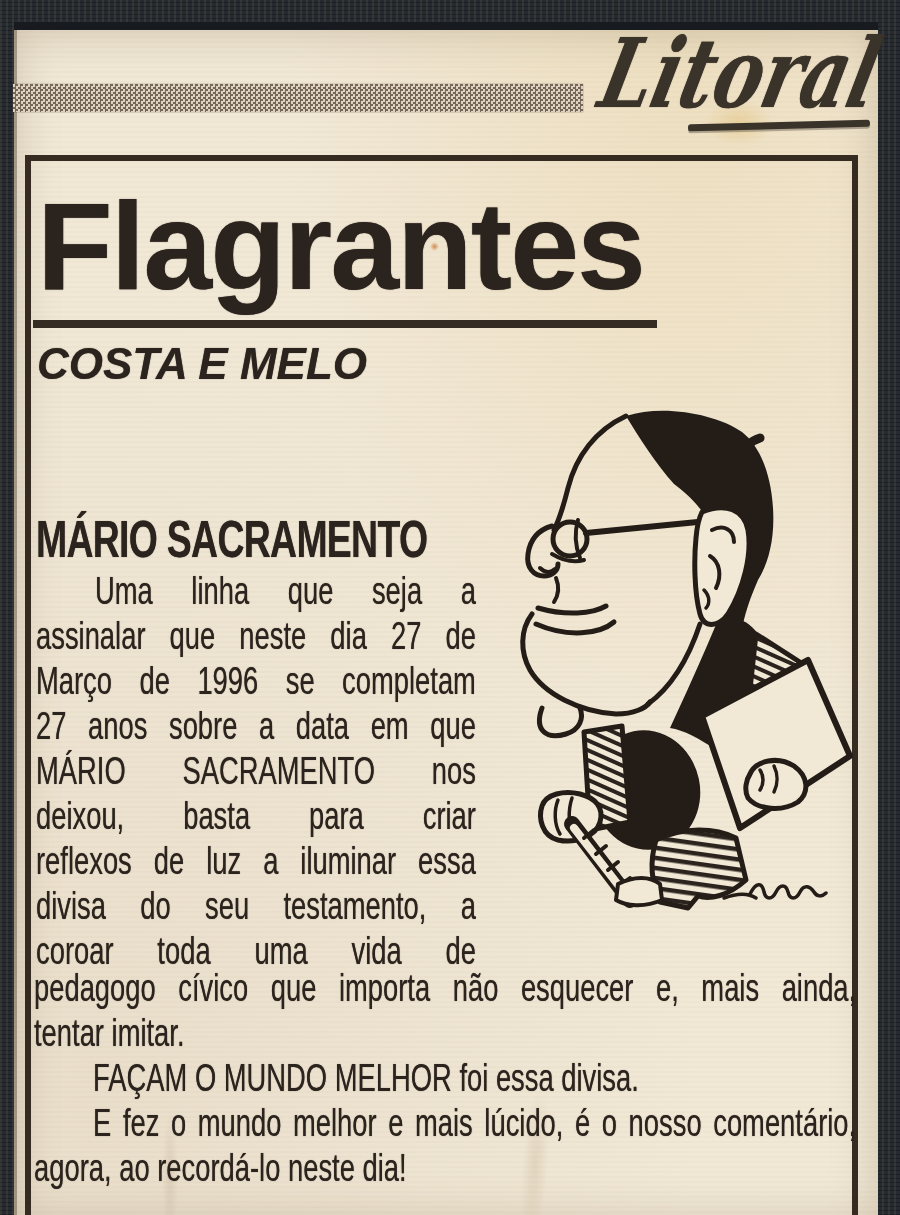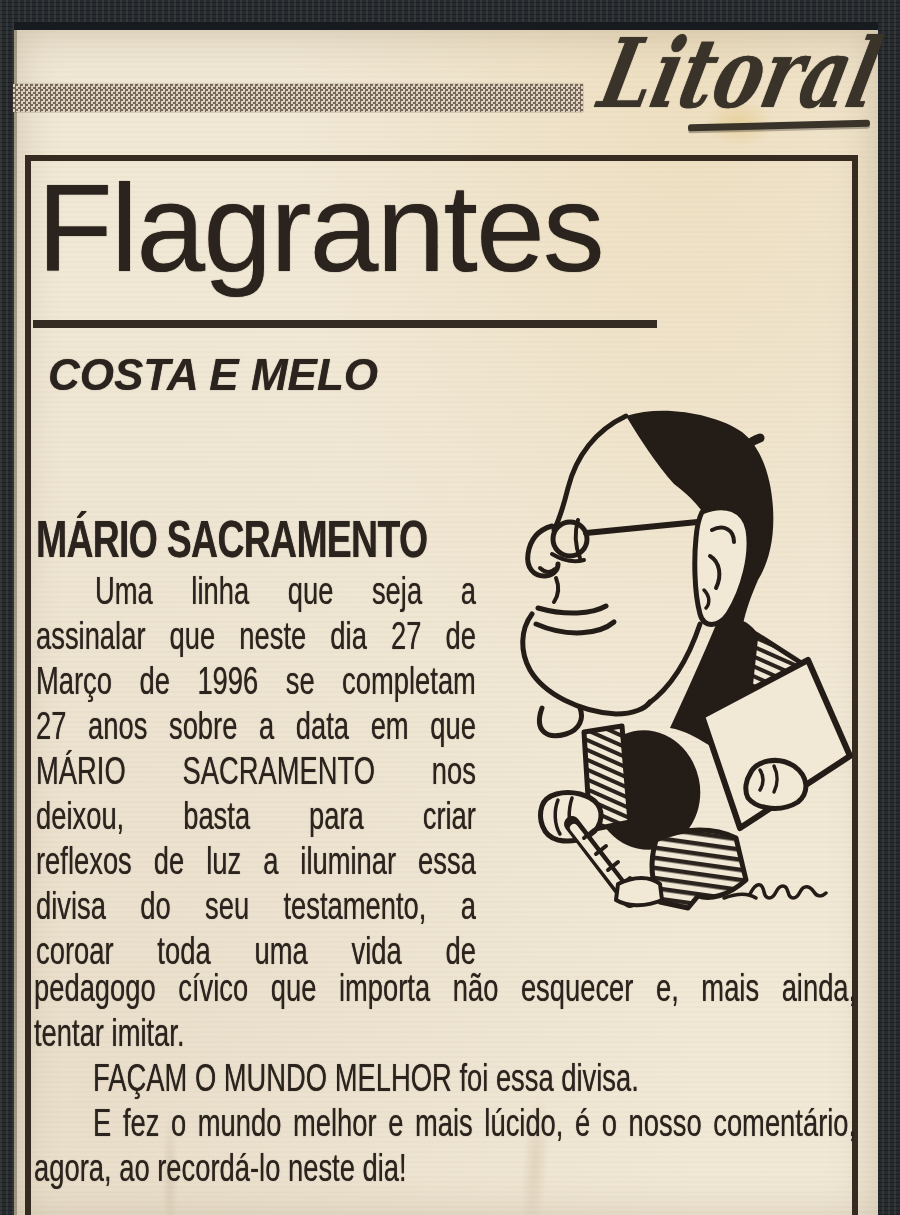--- a/index.html
+++ b/index.html
@@ -37,25 +37,25 @@
       font-size:96px;line-height:1;color:#3a332a;
       transform:skewX(-13deg) scaleX(0.76);transform-origin:left bottom;
       text-shadow:0 0 1px rgba(50,40,30,.9);}
   #masthead-underline{position:absolute;left:688px;top:122px;width:182px;height:7px;
       background:#3a332a;transform:rotate(-1.5deg);border-radius:3px;
       box-shadow:0 2px 0 rgba(58,51,42,.35);}
   
   #article-frame{position:absolute;left:25px;top:155px;width:821px;height:1055px;
       border:6px solid #362b20;border-bottom:none;}
   
-  #article-title{position:absolute;left:37px;top:166px;margin:0;
-      font-size:124px;line-height:1;font-weight:normal;letter-spacing:-2px;
+  #article-title{position:absolute;left:37px;top:184px;margin:0;
+      font-size:124px;line-height:1;font-weight:bold;letter-spacing:-2px;
       color:var(--ink,#332c25);text-shadow:0 0 1px rgba(50,40,30,.85);}
   #title-rule{position:absolute;left:33px;top:320px;width:624px;height:8px;background:#352d24;}
-  #article-byline{position:absolute;left:37px;top:339px;margin:11px;
+  #article-byline{position:absolute;left:37px;top:339px;margin:0;
       font-size:44px;font-style:italic;font-weight:bold;letter-spacing:0px;
       color:var(--ink,#332c25);text-shadow:0 0 1px rgba(50,40,30,.8);}
   
   .textblock{position:absolute;transform:scaleX(0.72);transform-origin:left top;
       color:var(--ink,#2b231d);font-size:38px;
       text-shadow:0 0 1px rgba(45,35,25,.75);}
   #column-block{left:36px;top:512px;width:611px;}
   #full-block{left:34px;top:966px;width:1142px;}
   #article-heading{margin:0 0 2px 0;font-size:52px;line-height:1.05;
       font-weight:bold;letter-spacing:-1px;white-space:pre;}

